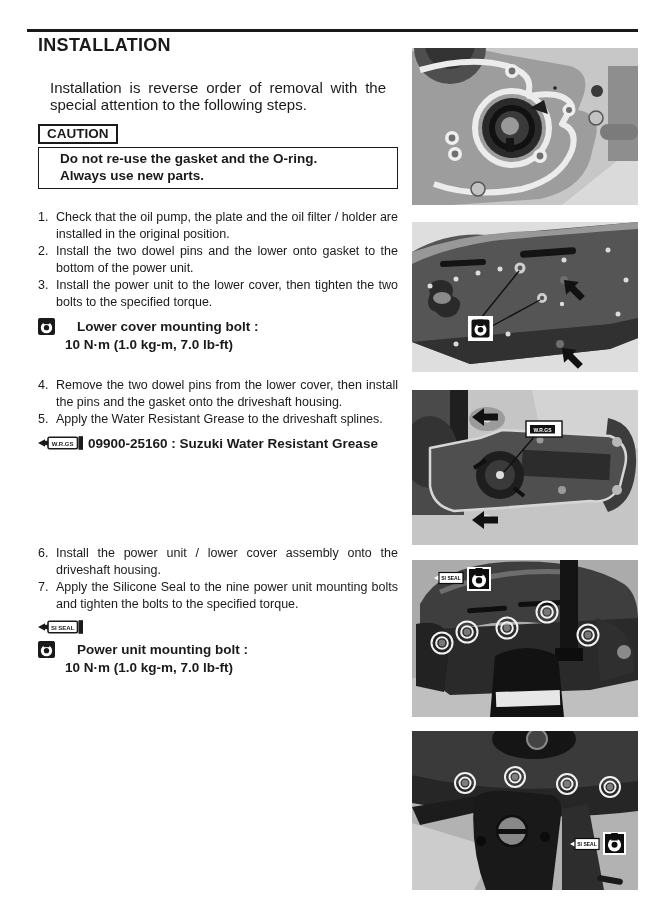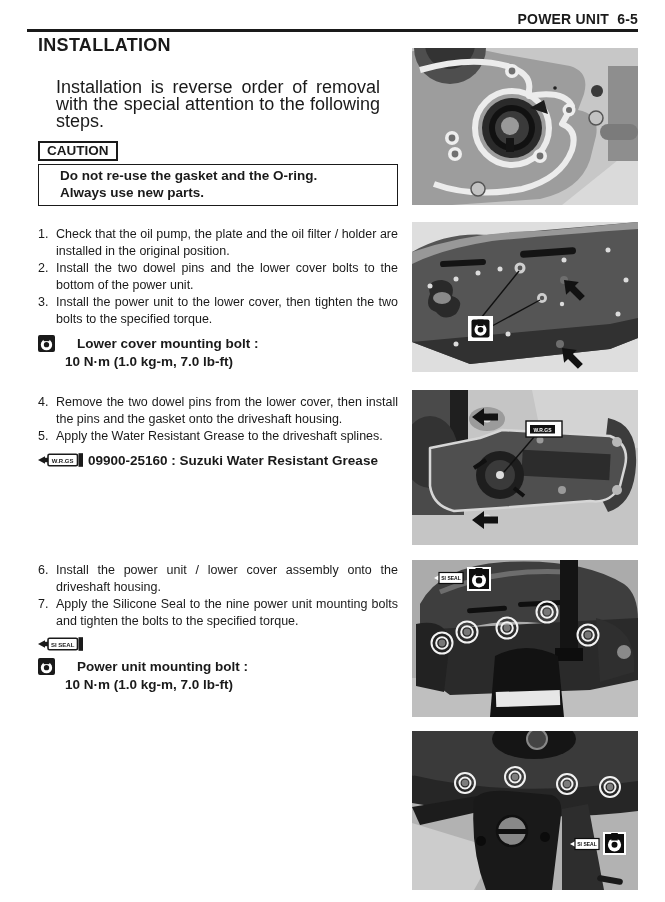--- a/index.html
+++ b/index.html
@@ -5,21 +5,21 @@
   html,body { margin:0; padding:0; background:#ffffff; }
   .page { position:relative; width:665px; height:902px; background:#ffffff;
           font-family:"Liberation Sans", sans-serif; color:#1a1a1a; overflow:hidden; }
 
   .hdr { position:absolute; top:11px; left:27px; width:611px; text-align:right;
          font-weight:bold; font-size:14px; letter-spacing:.2px; white-space:pre; }
   .hdr-rule { position:absolute; top:29px; left:27px; width:611px; height:3px; background:#1a1a1a; }
 
   .col { position:absolute; left:38px; top:35px; width:360px; }
   .title { margin:0; font-size:18px; font-weight:bold; letter-spacing:.3px; }
-  .intro { margin:23px 18px 0; font-size:18px; line-height:17px; text-align:justify; }
+  .intro { margin:23px 12px 0; font-size:15px; line-height:17px; text-align:justify; }
 
   .caution-label { display:inline-block; margin-top:11px; border:2px solid #1a1a1a;
                    padding:0 7px 1px; font-weight:bold; font-size:13.5px; }
   .caution-box { margin-top:3px; border:1.5px solid #1a1a1a; padding:2px 23px 4px 21px;
                  font-weight:bold; font-size:13.5px; line-height:17px; }
 
   .steps { margin:0; padding:0; list-style:none; font-size:12.5px; line-height:17px; }
   .g1 { margin-top:20px; } .g2 { margin-top:24px; } .g3 { margin-top:94px; }
   .step { display:flex; }
   .step .n { width:18px; flex:none; }
@@ -35,21 +35,20 @@
   .fig { position:absolute; left:412px; width:226px; }
   .fig svg { display:block; }
   #fig1 { top:48px; }  #fig2 { top:222px; } #fig3 { top:390px; }
   #fig4 { top:560px; } #fig5 { top:731px; }
 </style>
 </head>
 <body>
 
 <div class="page">
 
-  <div class="hdr">POWER UNIT  6-5</div>
   <div class="hdr-rule"></div>
 
   <div class="col">
     <h1 class="title">INSTALLATION</h1>
     <p class="intro">Installation is reverse order of removal with the special attention to the following steps.</p>
 
     <div>
       <span class="caution-label">CAUTION</span>
     </div>
     <div class="caution-box">
@@ -57,21 +56,21 @@
       <div>Always use new parts.</div>
     </div>
 
     <ol class="steps g1">
       <li class="step">
         <span class="n">1.</span>
         <span class="t">Check that the oil pump, the plate and the oil filter / holder are installed in the original position.</span>
       </li>
       <li class="step">
         <span class="n">2.</span>
-        <span class="t">Install the two dowel pins and the lower cover bolts to the bottom of the power unit.</span>
+        <span class="t">Install the two dowel pins and the lower onto gasket to the bottom of the power unit.</span>
       </li>
       <li class="step">
         <span class="n">3.</span>
         <span class="t">Install the power unit to the lower cover, then tighten the two bolts to the specified torque.</span>
       </li>
     </ol>
 
     <div class="spec">
       <div class="spec-head">
         <svg width="17" height="17" viewBox="0 0 18 18">

